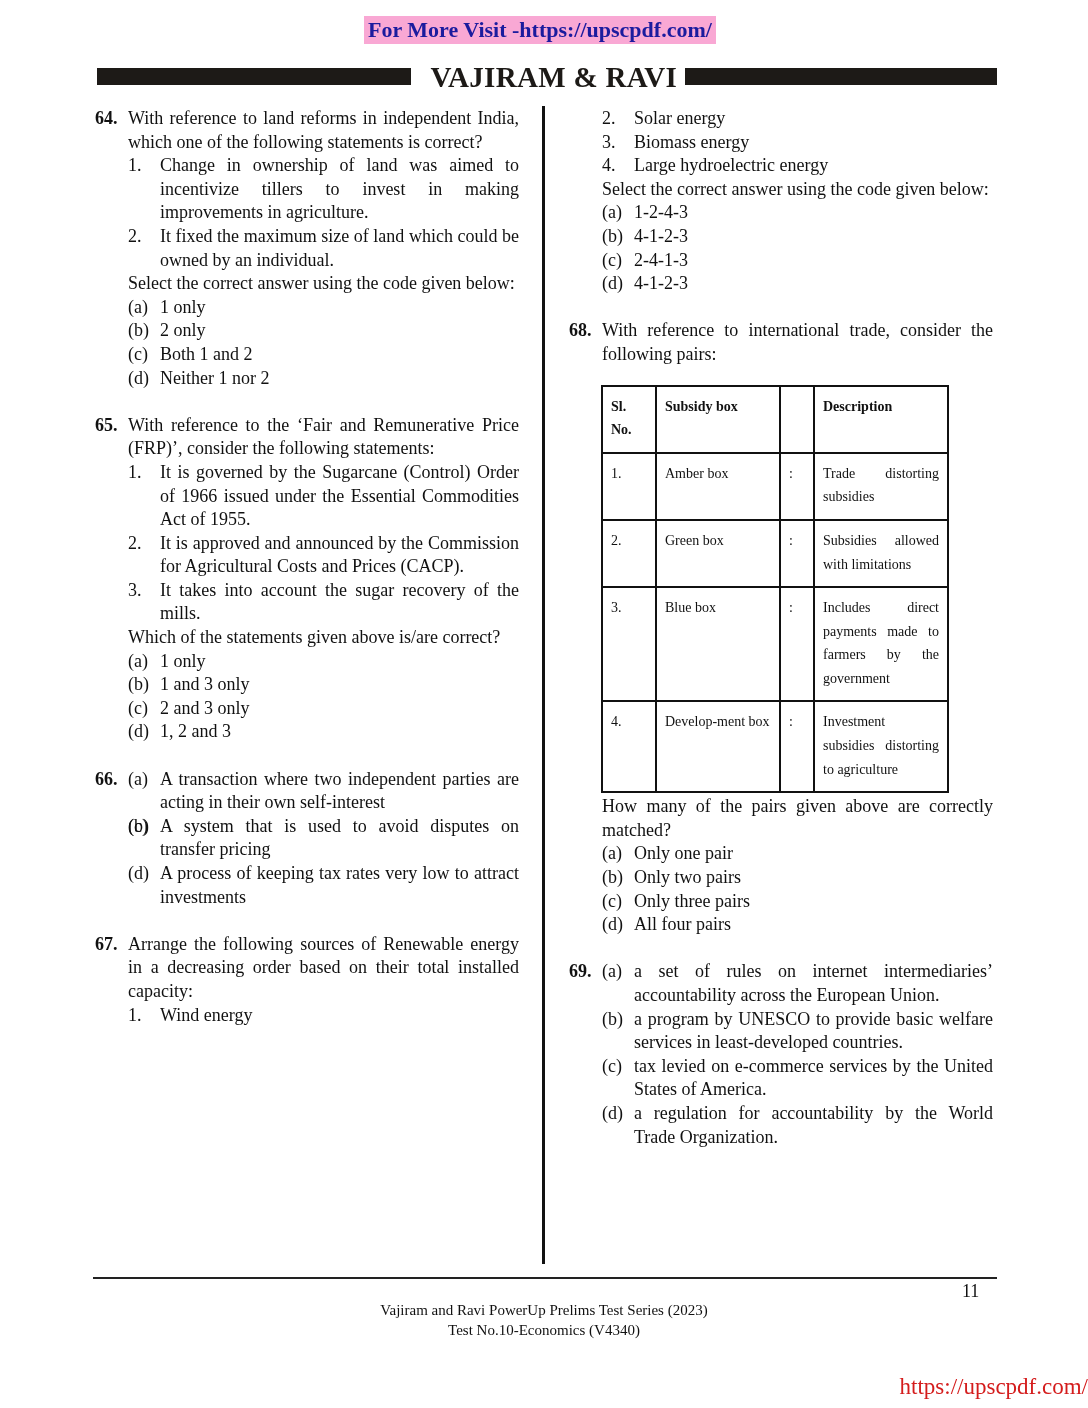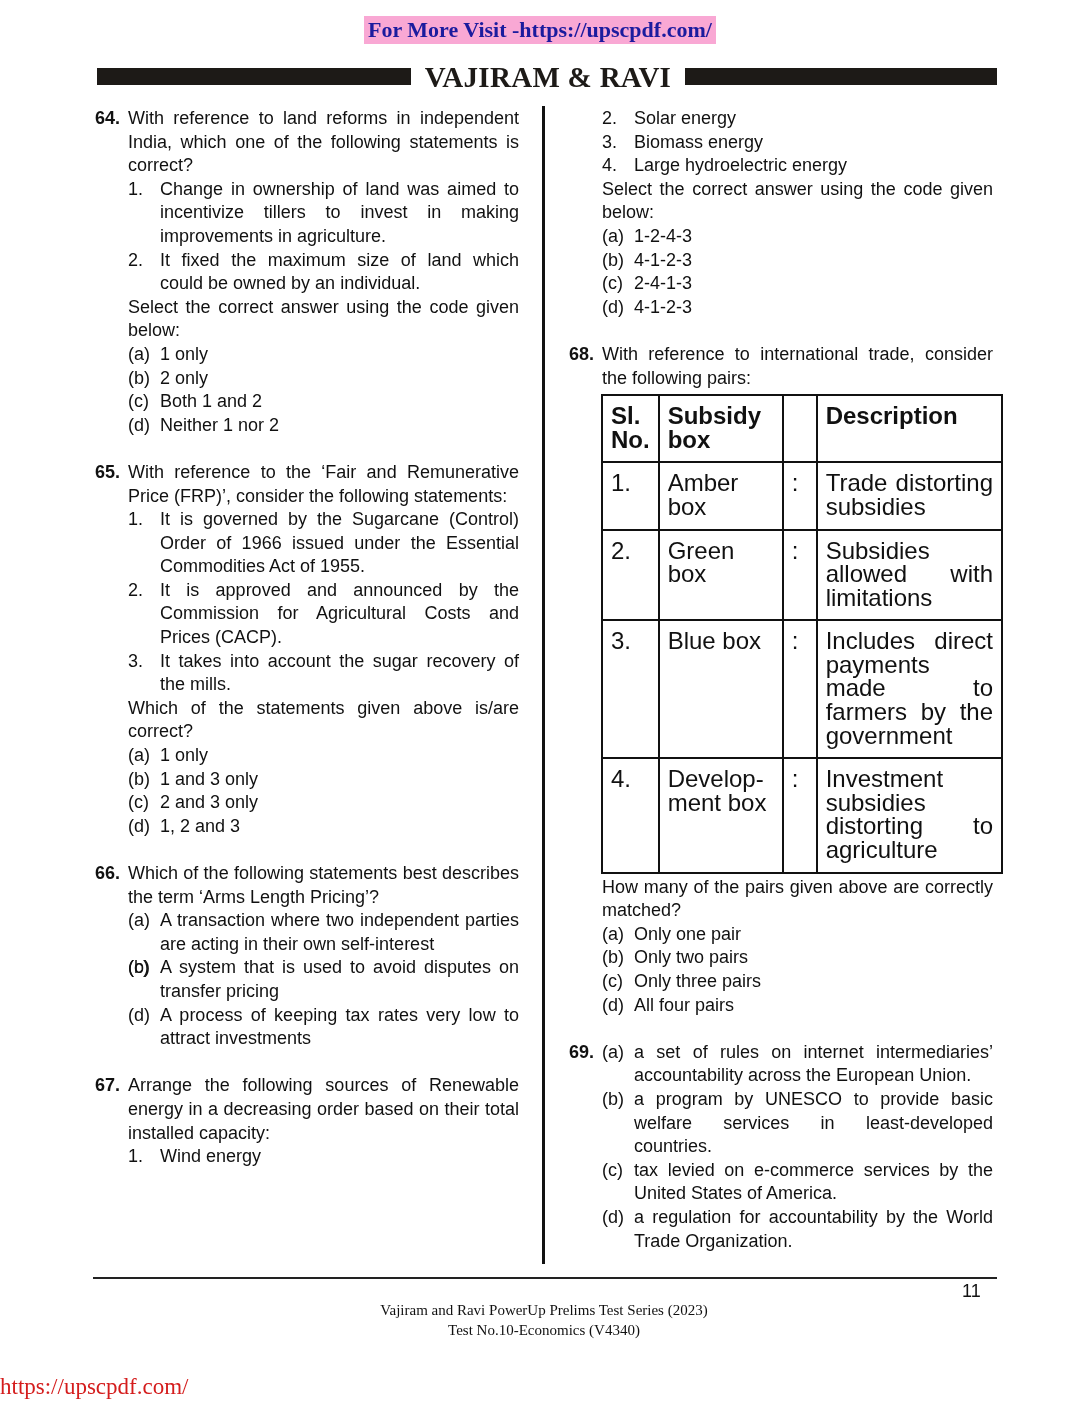--- a/index.html
+++ b/index.html
@@ -1,60 +1,60 @@
 <!DOCTYPE html>
 <html><head>
 <meta charset="utf-8">
 <style>
   html, body { margin:0; padding:0; background:#ffffff; }
   body { width:1088px; height:1408px; position:relative; overflow:hidden;
          font-family:"Liberation Sans", sans-serif; color:#111; }
-  .abs { position:absolute; }
+  .abs { position:absolute;font-family:Liberation Serif, serif; }
 
   
   .visit-banner { left:364px; top:16px; height:28px; padding:0 4px;
     background:#f9a8d4; color:#1b1b9e; font-family:"Liberation Serif", serif;
     font-weight:bold; font-size:22px; line-height:28px; white-space:nowrap; }
   .hdr-bar { top:68px; height:17px; background:#1d1a17; }
   .hdr-bar.left { left:97px; width:314px; }
   .hdr-bar.right { left:685px; width:312px; }
-  .brand { left:419px; top:58px; width:258px; text-align:center;
+  .brand { left:419px; top:58px; width:258px; text-align:right;
     font-family:"Liberation Serif", serif; font-weight:bold; font-size:29px;
     line-height:38px; color:#1d1a17; letter-spacing:0.3px; white-space:nowrap; }
 
   
   .col { top:107px; width:424px; font-size:18px; line-height:23.6px; }
   .col.left { left:95px; }
   .col.right { left:569px; width:424px; }
   .divider { left:542px; top:106px; width:3px; height:1158px; background:#111; }
 
   .q { position:relative; padding-left:33px; margin-bottom:23.6px; }
   .q .qn { position:absolute; left:0; top:0; font-weight:bold; }
   .q p { margin:0; text-align:justify; text-align-last:left; }
   .stmt, .opt { position:relative; padding-left:32px; margin:0; text-align:justify; }
   .stmt .n, .opt .n { position:absolute; left:0; top:0; }
   .mb0 { margin-bottom:0; }
 
   
-  table.pairs { border-collapse:collapse; width:402px; margin:4px 0 2px -1px;
-    font-size:24px; line-height:23.6px; }
+  table.pairs { border-collapse:collapse; width:348px; margin:18px 0 2px -1px;
+    font-size:14px; line-height:23.6px; }
   table.pairs td, table.pairs th { border:2.5px solid #111; vertical-align:top;
     padding:8px 8px 10px 8px; text-align:left; }
   table.pairs th { font-weight:bold; }
   table.pairs .c1 { width:36px; }
   table.pairs .c2 { width:106px; }
   table.pairs .c3 { width:16px; }
   table.pairs td.desc { text-align:justify; }
 
   
   .foot-rule { left:93px; top:1277px; width:904px; height:1.5px; background:#222; }
   .page-num { left:962px; top:1280px; font-size:18px; line-height:22px; }
   .foot-line { left:0; width:1088px; text-align:center;
     font-family:"Liberation Serif", serif; font-size:15px; line-height:20px; }
-  .foot-link { left:0; width:1088px; top:1374px; text-align:left;
+  .foot-link { left:0; width:1088px; top:1374px; text-align:right;
     font-family:"Liberation Serif", serif; font-size:23px; color:#d41c1c; }
 </style>
 </head>
 <body>
 
 <div class="abs visit-banner">For More Visit -https://upscpdf.com/</div>
 <div class="abs hdr-bar left"></div>
 <div class="abs brand">VAJIRAM &amp; RAVI</div>
 <div class="abs hdr-bar right"></div>
 
@@ -80,21 +80,20 @@
     <div class="stmt"><span class="n">3.</span><span>It takes into account the sugar recovery of the mills.</span></div>
     <p>Which of the statements given above is/are correct?</p>
     <div class="opt"><span class="n">(a)</span><span>1 only</span></div>
     <div class="opt"><span class="n">(b)</span><span>1 and 3 only</span></div>
     <div class="opt"><span class="n">(c)</span><span>2 and 3 only</span></div>
     <div class="opt"><span class="n">(d)</span><span>1, 2 and 3</span></div>
   </div>
 
   <div class="q">
     <span class="qn">66.</span>
-    <p>Which of the following statements best describes the term ‘Arms Length Pricing’?</p>
     <div class="opt"><span class="n">(a)</span><span>A transaction where two independent parties are acting in their own self-interest</span></div>
     <div class="opt"><span class="n">(b)</span></div>
     <div class="opt"><span class="n">(c)</span><span>A system that is used to avoid disputes on transfer pricing</span></div>
     <div class="opt"><span class="n">(d)</span><span>A process of keeping tax rates very low to attract investments</span></div>
   </div>
 
   <div class="q mb0">
     <span class="qn">67.</span>
     <p>Arrange the following sources of Renewable energy in a decreasing order based on their total installed capacity:</p>
     <div class="stmt"><span class="n">1.</span><span>Wind energy</span></div>

